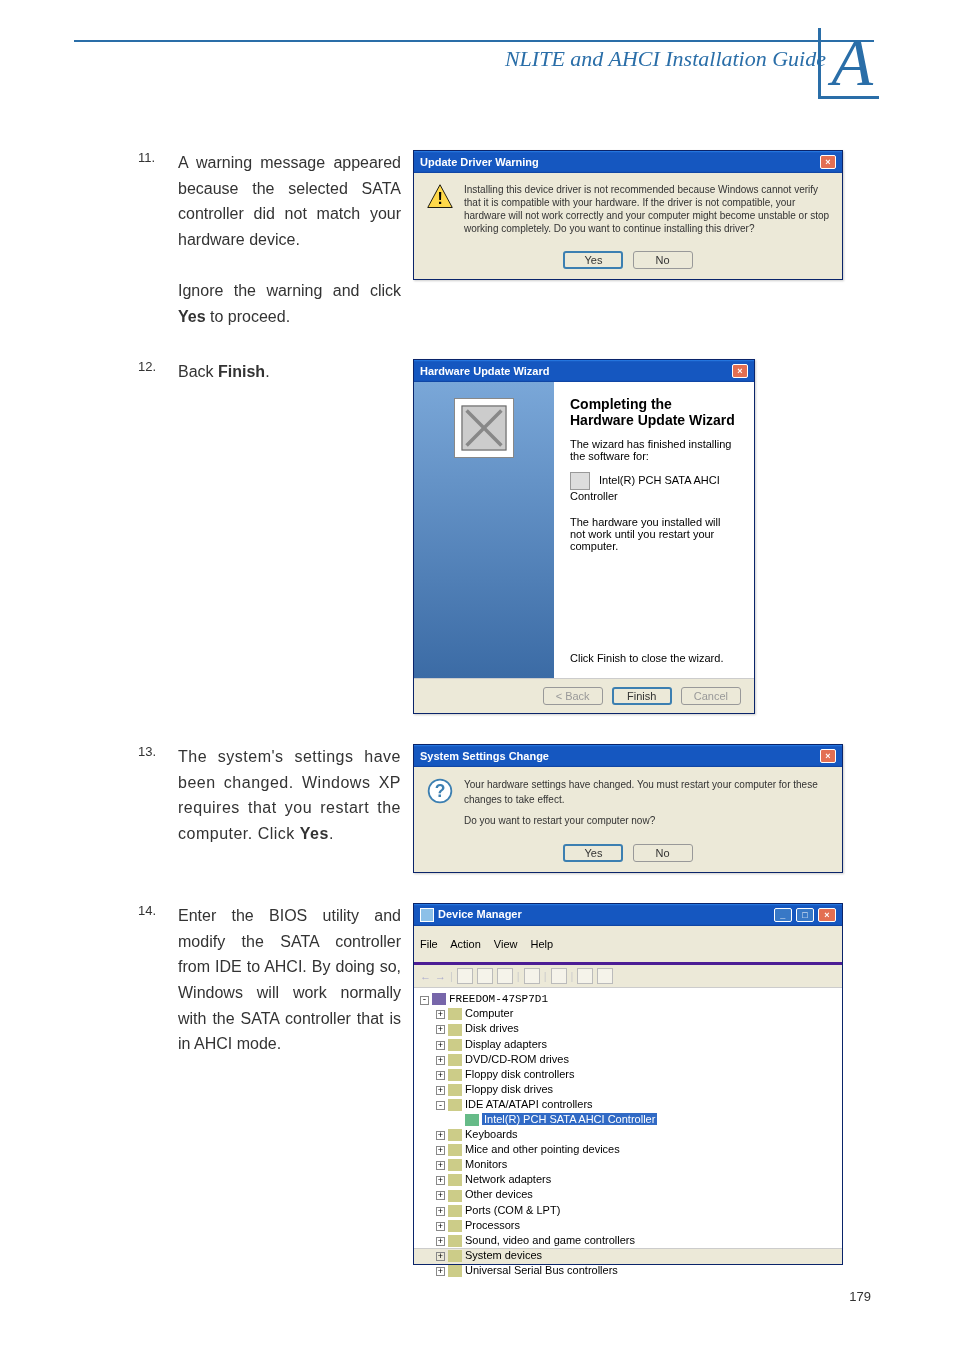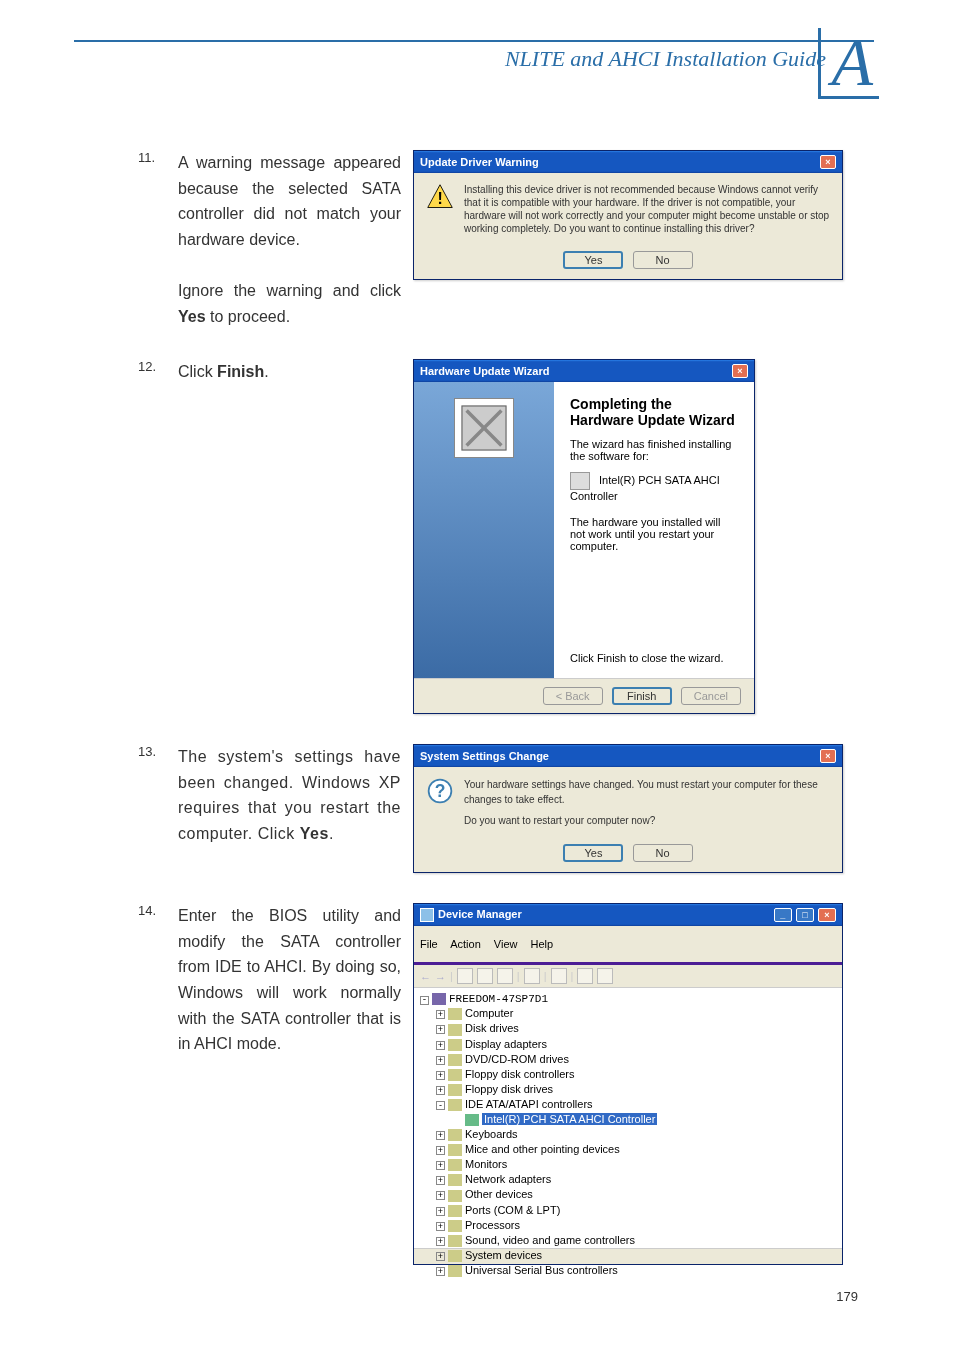--- a/index.html
+++ b/index.html
@@ -255,21 +255,21 @@
     padding: 0 2px;
   }
   .devmgr-status {
     background: #ece9d8;
     border-top: 1px solid #ccc;
     height: 16px;
   }
   .page-number {
     position: absolute;
     bottom: 50px;
-    right: 96px;
+    right: 83px;
     font-size: 13px;
     margin-left: 37px;
   }
   .dev-hw-ico {
     display:inline-block;width:20px;height:18px;border:1px solid #999;background:#ddd;margin-right:6px;vertical-align:middle;
   }
 </style>
 </head>
 <body>
 
@@ -306,21 +306,21 @@
           <span class="xp-btn focused">Yes</span>
           <span class="xp-btn">No</span>
         </div>
       </div>
     </div>
   </div>
 
   <div class="step">
     <div class="step-num">12.</div>
     <div class="step-text">
-      <span>Click </span><b>Finish</b><span>.</span>
+      <span>Back </span><b>Finish</b><span>.</span>
     </div>
     <div class="step-img">
       <div class="xp-dialog wizard">
         <div class="xp-titlebar">
           <span>Hardware Update Wizard</span>
           <span class="xp-close">×</span>
         </div>
         <div class="wizard-body">
           <div class="wizard-side">
             <div class="wizard-side-img">

